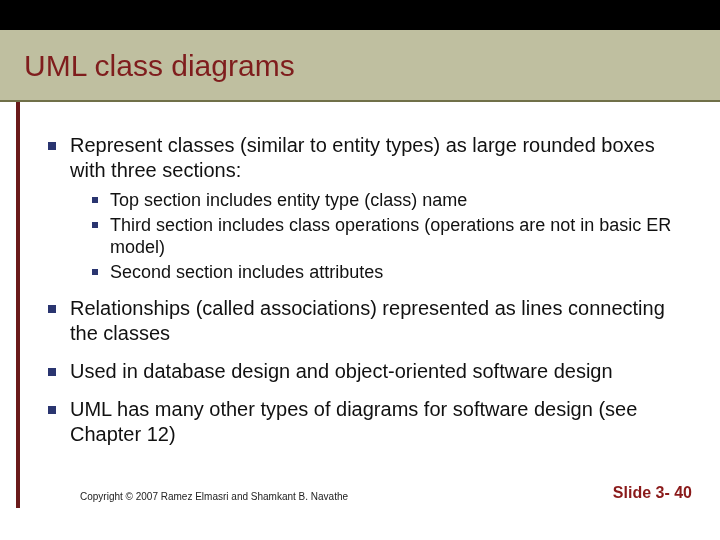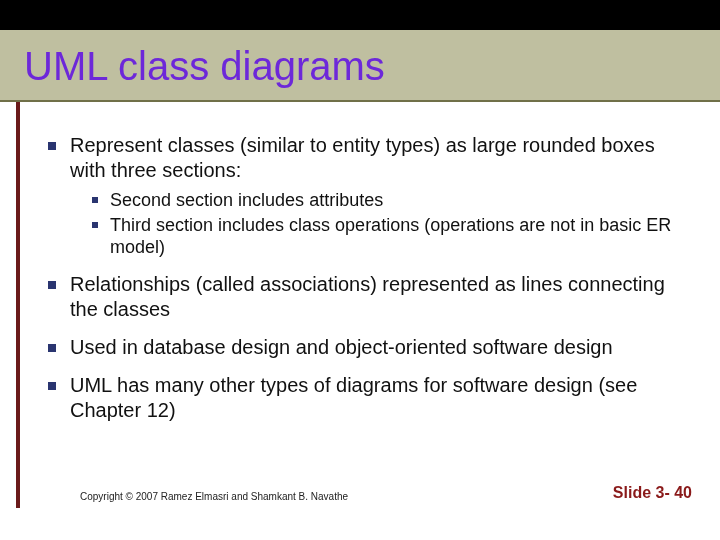--- a/index.html
+++ b/index.html
@@ -19,22 +19,22 @@
   .header-band {
     width: 100%;
     height: 72px;
     background: #bfbfa0;
     display: flex;
     align-items: center;
     padding-left: 24px;
     position: relative;
   }
   .title {
-    font-size: 40px;
-    color: #6d28d9;
+    font-size: 30px;
+    color: #7f1d1d;
     font-weight: normal;
   }
   .header-underline {
     position: absolute;
     bottom: 0;
     left: 0;
     width: 100%;
     height: 2px;
     background: #707048;
   }
@@ -133,22 +133,23 @@
 
 <div class="content-wrap">
   <div class="left-stripe"></div>
   <div class="accent-stripe"></div>
   <div class="main-area">
 
     <ul class="level1">
       <li>
         <span>Represent classes (similar to entity types) as large rounded boxes with three sections:</span>
         <ul class="level2">
+          <li>Top section includes entity type (class) name</li>
+          <li>Third section includes class operations (operations are not in basic ER model)</li>
           <li>Second section includes attributes</li>
-          <li>Third section includes class operations (operations are not in basic ER model)</li>
         </ul>
       </li>
       <li>
         <span>Relationships (called associations) represented as lines connecting the classes</span>
       </li>
       <li>Used in database design and object-oriented software design</li>
       <li>UML has many other types of diagrams for software design (see Chapter 12)</li>
     </ul>
 
     <div class="footer">

